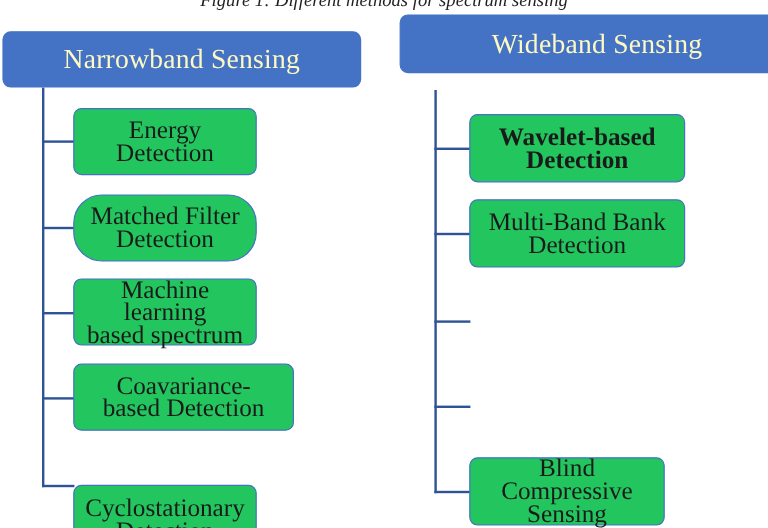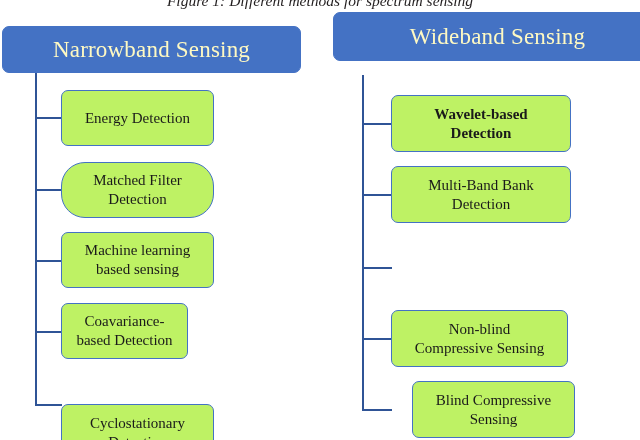--- a/index.html
+++ b/index.html
@@ -46,29 +46,29 @@
     line-height: 26px;
     letter-spacing: 0.2px;
   }
   #root-left  { left: 2px;   top: 26px; width: 299px; height: 47px; }
   #root-right { left: 333px; top: 12px; width: 329px; height: 49px; }
 
   
   .leaf-box {
     position: absolute;
     box-sizing: border-box;
-    background: #bef264;
+    background: #22c55e;
     border: 1.6px solid #4472C4;
     border-radius: 7px;
     color: #1a1a1a;
     display: flex;
     align-items: center;
     justify-content: center;
     text-align: center;
-    font-size: 15px;
+    font-size: 21px;
     line-height: 19px;
     padding: 0 4px;
     white-space: pre-line;
   }
 
   
   .trunk {
     position: absolute;
     width: 2px;
     background: #2F5496;
@@ -95,23 +95,23 @@
   <div class="stub" style="left:35px; top:260px; width:27px;"></div>
   <div class="stub" style="left:35px; top:331px; width:27px;"></div>
   <div class="stub" style="left:35px; top:404px; width:27px;"></div>
 
   <div class="leaf-box" style="left:61px; top:90px; width:153px; height:56px;">Energy Detection</div>
 
   <div class="leaf-box" style="left:61px; top:162px; width:153px; height:56px;border-radius:24px;">Matched Filter
 Detection</div>
 
   <div class="leaf-box" style="left:61px; top:232px; width:153px; height:56px;">Machine learning
-based sensing</div>
+based spectrum</div>
 
-  <div class="leaf-box" style="left:61px; top:303px; width:127px; height:56px;">Coavariance-
+  <div class="leaf-box" style="left:61px; top:303px; width:184px; height:56px;">Coavariance-
 based Detection</div>
 
   <div class="leaf-box" style="left:61px; top:376px; width:153px; height:57px;margin-top:28px;">Cyclostationary
 Detection</div>
 
   <div class="root-box" id="root-right">Wideband Sensing</div>
 
   <div class="trunk" style="left:362px; top:75px; height:336px;"></div>
 
   <div class="stub" style="left:362px; top:123px; width:30px;"></div>
@@ -120,19 +120,17 @@
   <div class="stub" style="left:362px; top:338px; width:30px;"></div>
   <div class="stub" style="left:362px; top:409px; width:30px;"></div>
 
   <div class="leaf-box" style="left:391px; top:95px; width:180px; height:57px;font-weight:bold;">Wavelet-based
 Detection</div>
 
   <div class="leaf-box" style="left:391px; top:166px; width:180px; height:57px;">Multi-Band Bank
 Detection</div>
 
 
-  <div class="leaf-box" style="left:391px; top:310px; width:177px; height:57px;">Non-blind
-Compressive Sensing</div>
 
-  <div class="leaf-box" style="left:391px; top:381px; width:163px; height:57px;margin-left:21px;">Blind Compressive
+  <div class="leaf-box" style="left:391px; top:381px; width:163px; height:57px;">Blind Compressive
 Sensing</div>
 
 </div>
 
 </body></html>

